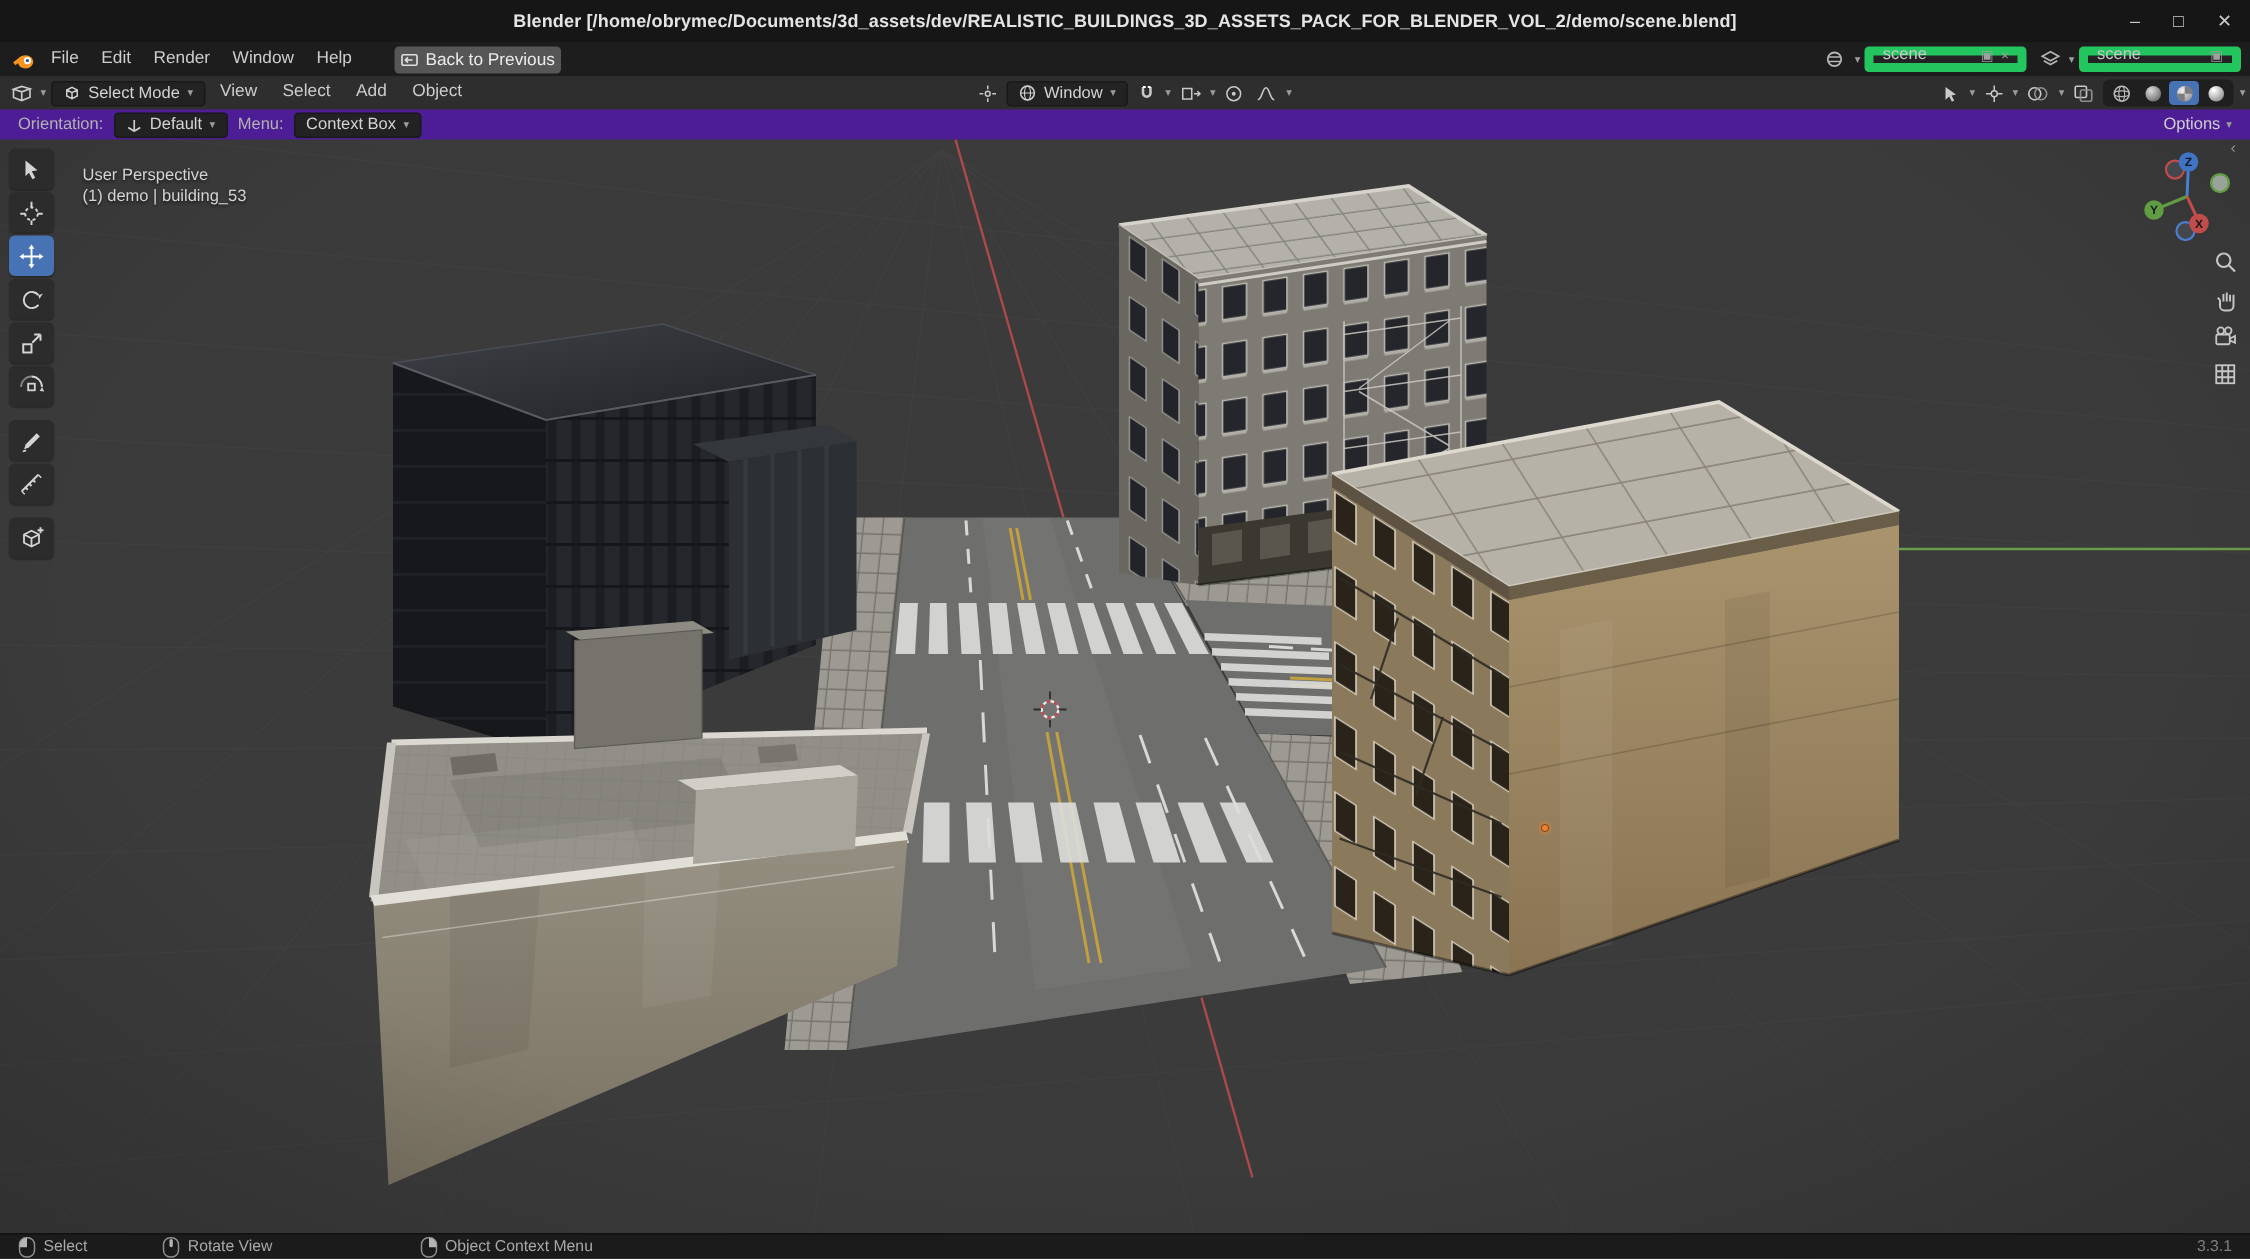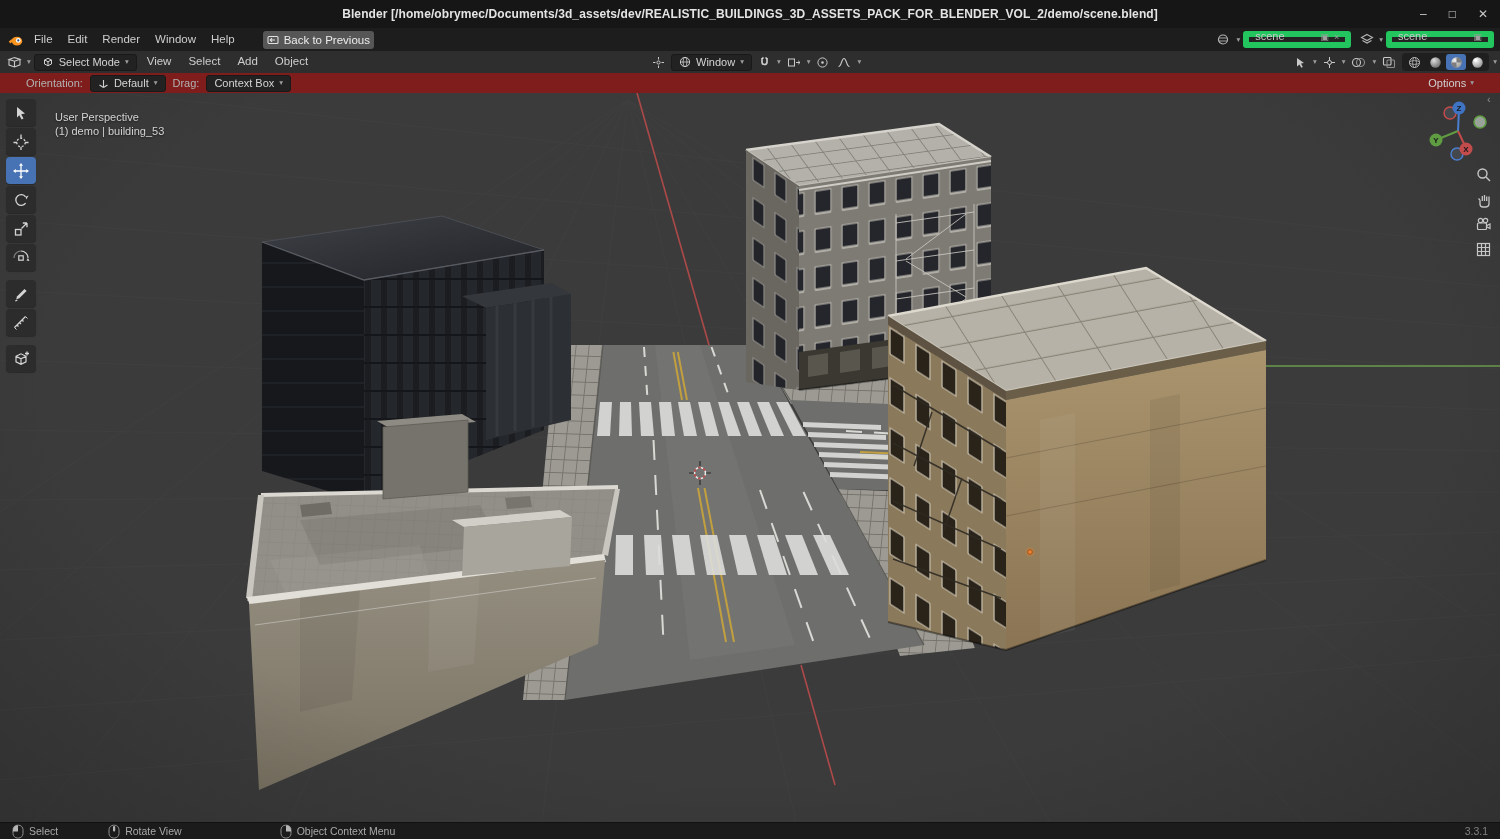--- a/index.html
+++ b/index.html
@@ -26,21 +26,21 @@
   
   #header{top:51px;height:22px;background:#2e2e2e;padding:0 5px;gap:3px}
   .widget{height:17px;display:inline-flex;align-items:center;gap:5px;padding:0 7px;background:#222;border:1px solid #191919;border-radius:3px;color:#d4d4d4;font-size:11px;white-space:nowrap}
   .hdr-center{position:absolute;left:650px;top:0;height:22px;display:flex;gap:4px;align-items:center}
   .hdr-right{position:absolute;right:3px;top:0;height:22px;display:flex;gap:4px;align-items:center}
   .iconbtn{display:inline-flex;align-items:center;gap:2px;padding:1px 2px;border-radius:3px}
   .shading{display:flex;align-items:center;background:#1f1f1f;border-radius:4px;padding:1px 2px;gap:1px}
   .shading .seg{width:20px;height:16px;display:flex;align-items:center;justify-content:center;border-radius:3px}
   .seg.active{background:#4772b3}
   
-  #toolsettings{top:73px;height:20px;background:#7f1d1d;padding:0 26px;gap:7px}
+  #toolsettings{top:73px;height:20px;background:#4c1d95;padding:0 12px;gap:7px}
   .ts-label{font-size:11px;color:#b2b2b2}
   .ts-right{margin-left:auto;display:flex;align-items:center;gap:4px;font-size:11px;color:#cfcfcf}
   
   .tools{position:absolute;left:6px;top:99px;display:flex;flex-direction:column;gap:2px;z-index:4}
   .tool{width:30px;height:27px;background:#2c2c2c;border-radius:4px;display:flex;align-items:center;justify-content:center;box-shadow:0 1px 1px rgba(0,0,0,.3)}
   .tool.active{background:#4772b3}
   .tool.gap{margin-top:7px}
   
   .vp-label{position:absolute;left:55px;top:110px;z-index:3;color:#d4d4d4;font-size:11px;line-height:14px;text-shadow:0 1px 2px rgba(0,0,0,.55)}
   .gizmo{position:absolute;left:1426px;top:99px;z-index:3}
@@ -464,21 +464,21 @@
 
 <div class="chrome" id="toolsettings">
   <span class="ts-label">Orientation:</span>
   <div class="widget">
     <svg width="11" height="11" viewBox="0 0 11 11">
         <path d="M5.5,9.5 V2 M5.5,9.5 L1.5,7 M5.5,9.5 L9.5,7" stroke="#d0d0d0" stroke-width="1.1" fill="none"></path>
       </svg>
     <span>Default</span>
     <span class="chev">▾</span>
   </div>
-  <span class="ts-label">Drag:</span>
+  <span class="ts-label">Menu:</span>
   <div class="widget">
     <span>Context Box</span>
     <span class="chev">▾</span>
   </div>
   <div class="ts-right">
     <span>Options</span>
     <span class="chev">▾</span>
   </div>
 </div>
 

